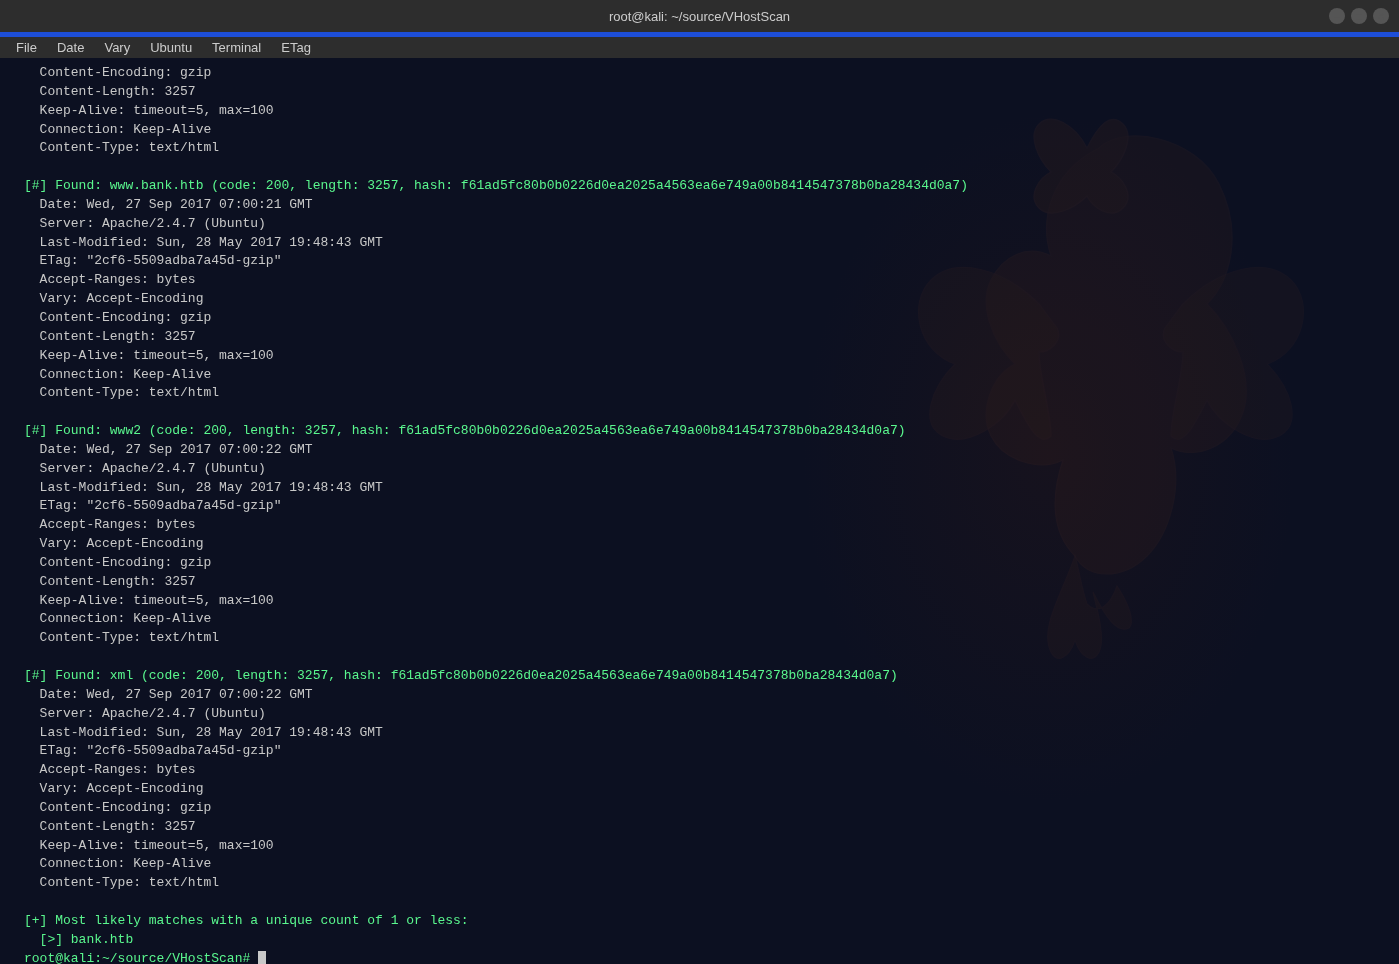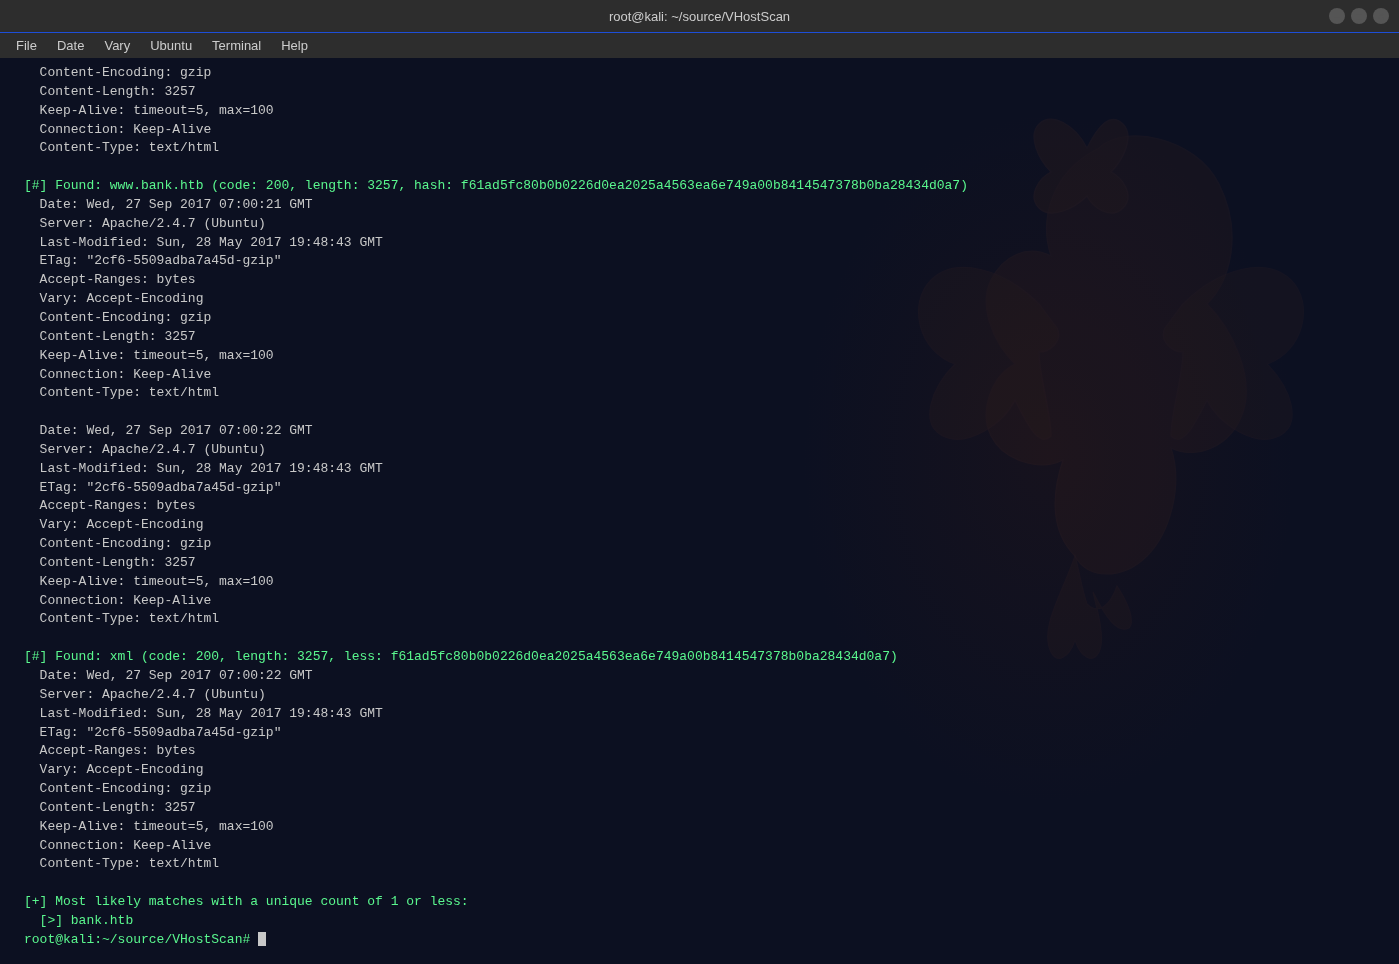--- a/index.html
+++ b/index.html
@@ -67,21 +67,21 @@
     .tb-btn-close { background: #555; }
 
     .menu-bar {
       background: #2d2d2d;
       height: 26px;
       display: flex;
       align-items: center;
       padding: 0 8px;
       gap: 4px;
       flex-shrink: 0;
-      border-top: 1px solid #1d4ed8;
+      border-top: 5px solid #1d4ed8;
     }
 
     .menu-item {
       color: #ccc;
       font-size: 13px;
       font-family: sans-serif;
       padding: 2px 8px;
       cursor: pointer;
     }
 
@@ -153,21 +153,21 @@
       <button class="tb-btn tb-btn-close">✕</button>
     </div>
   </div>
 
   <div class="menu-bar">
     <span class="menu-item">File</span>
     <span class="menu-item">Date</span>
     <span class="menu-item">Vary</span>
     <span class="menu-item">Ubuntu</span>
     <span class="menu-item">Terminal</span>
-    <span class="menu-item">Help</span>
+    <span class="menu-item">ETag</span>
   </div>
 
   <div class="terminal-body">
 
     <svg class="dragon-watermark" viewBox="0 0 400 500" xmlns="http://www.w3.org/2000/svg">
       <g fill="#8b4513" stroke="#a0522d" stroke-width="1">
 
         <path d="M200,50 C220,30 280,40 300,80 C320,120 310,160 290,180 C310,200 330,240 320,270 C310,300 280,310 260,300 C270,330 260,370 240,390 C220,410 190,410 180,390 C160,370 160,340 170,310 C150,320 120,310 110,290 C100,270 110,240 130,230 C110,210 100,180 110,160 C120,140 140,130 160,140 C150,110 160,70 200,50 Z" opacity="0.6"></path>
 
         <path d="M150,180 C120,150 80,140 60,160 C40,180 50,220 80,230 C60,250 50,280 70,290 C90,300 120,280 130,260 C140,280 150,300 160,290 C160,270 150,240 150,220 C160,220 170,210 165,200 Z" opacity="0.5"></path>
@@ -192,33 +192,34 @@
   Last-Modified: Sun, 28 May 2017 19:48:43 GMT
   ETag: "2cf6-5509adba7a45d-gzip"
   Accept-Ranges: bytes
   Vary: Accept-Encoding
   Content-Encoding: gzip
   Content-Length: 3257
   Keep-Alive: timeout=5, max=100
   Connection: Keep-Alive
   Content-Type: text/html
 
+<span style="color:#5af78e;">[#] Found: www2 (code: 200, length: 3257, hash: f61ad5fc80b0b0226d0ea2025a4563ea6e749a00b8414547378b0ba28434d0a7)</span>
   Date: Wed, 27 Sep 2017 07:00:22 GMT
   Server: Apache/2.4.7 (Ubuntu)
   Last-Modified: Sun, 28 May 2017 19:48:43 GMT
   ETag: "2cf6-5509adba7a45d-gzip"
   Accept-Ranges: bytes
   Vary: Accept-Encoding
   Content-Encoding: gzip
   Content-Length: 3257
   Keep-Alive: timeout=5, max=100
   Connection: Keep-Alive
   Content-Type: text/html
 
-<span style="color:#5af78e;">[#] Found: xml (code: 200, length: 3257, less: f61ad5fc80b0b0226d0ea2025a4563ea6e749a00b8414547378b0ba28434d0a7)</span>
+<span style="color:#5af78e;">[#] Found: xml (code: 200, length: 3257, hash: f61ad5fc80b0b0226d0ea2025a4563ea6e749a00b8414547378b0ba28434d0a7)</span>
   Date: Wed, 27 Sep 2017 07:00:22 GMT
   Server: Apache/2.4.7 (Ubuntu)
   Last-Modified: Sun, 28 May 2017 19:48:43 GMT
   ETag: "2cf6-5509adba7a45d-gzip"
   Accept-Ranges: bytes
   Vary: Accept-Encoding
   Content-Encoding: gzip
   Content-Length: 3257
   Keep-Alive: timeout=5, max=100
   Connection: Keep-Alive

